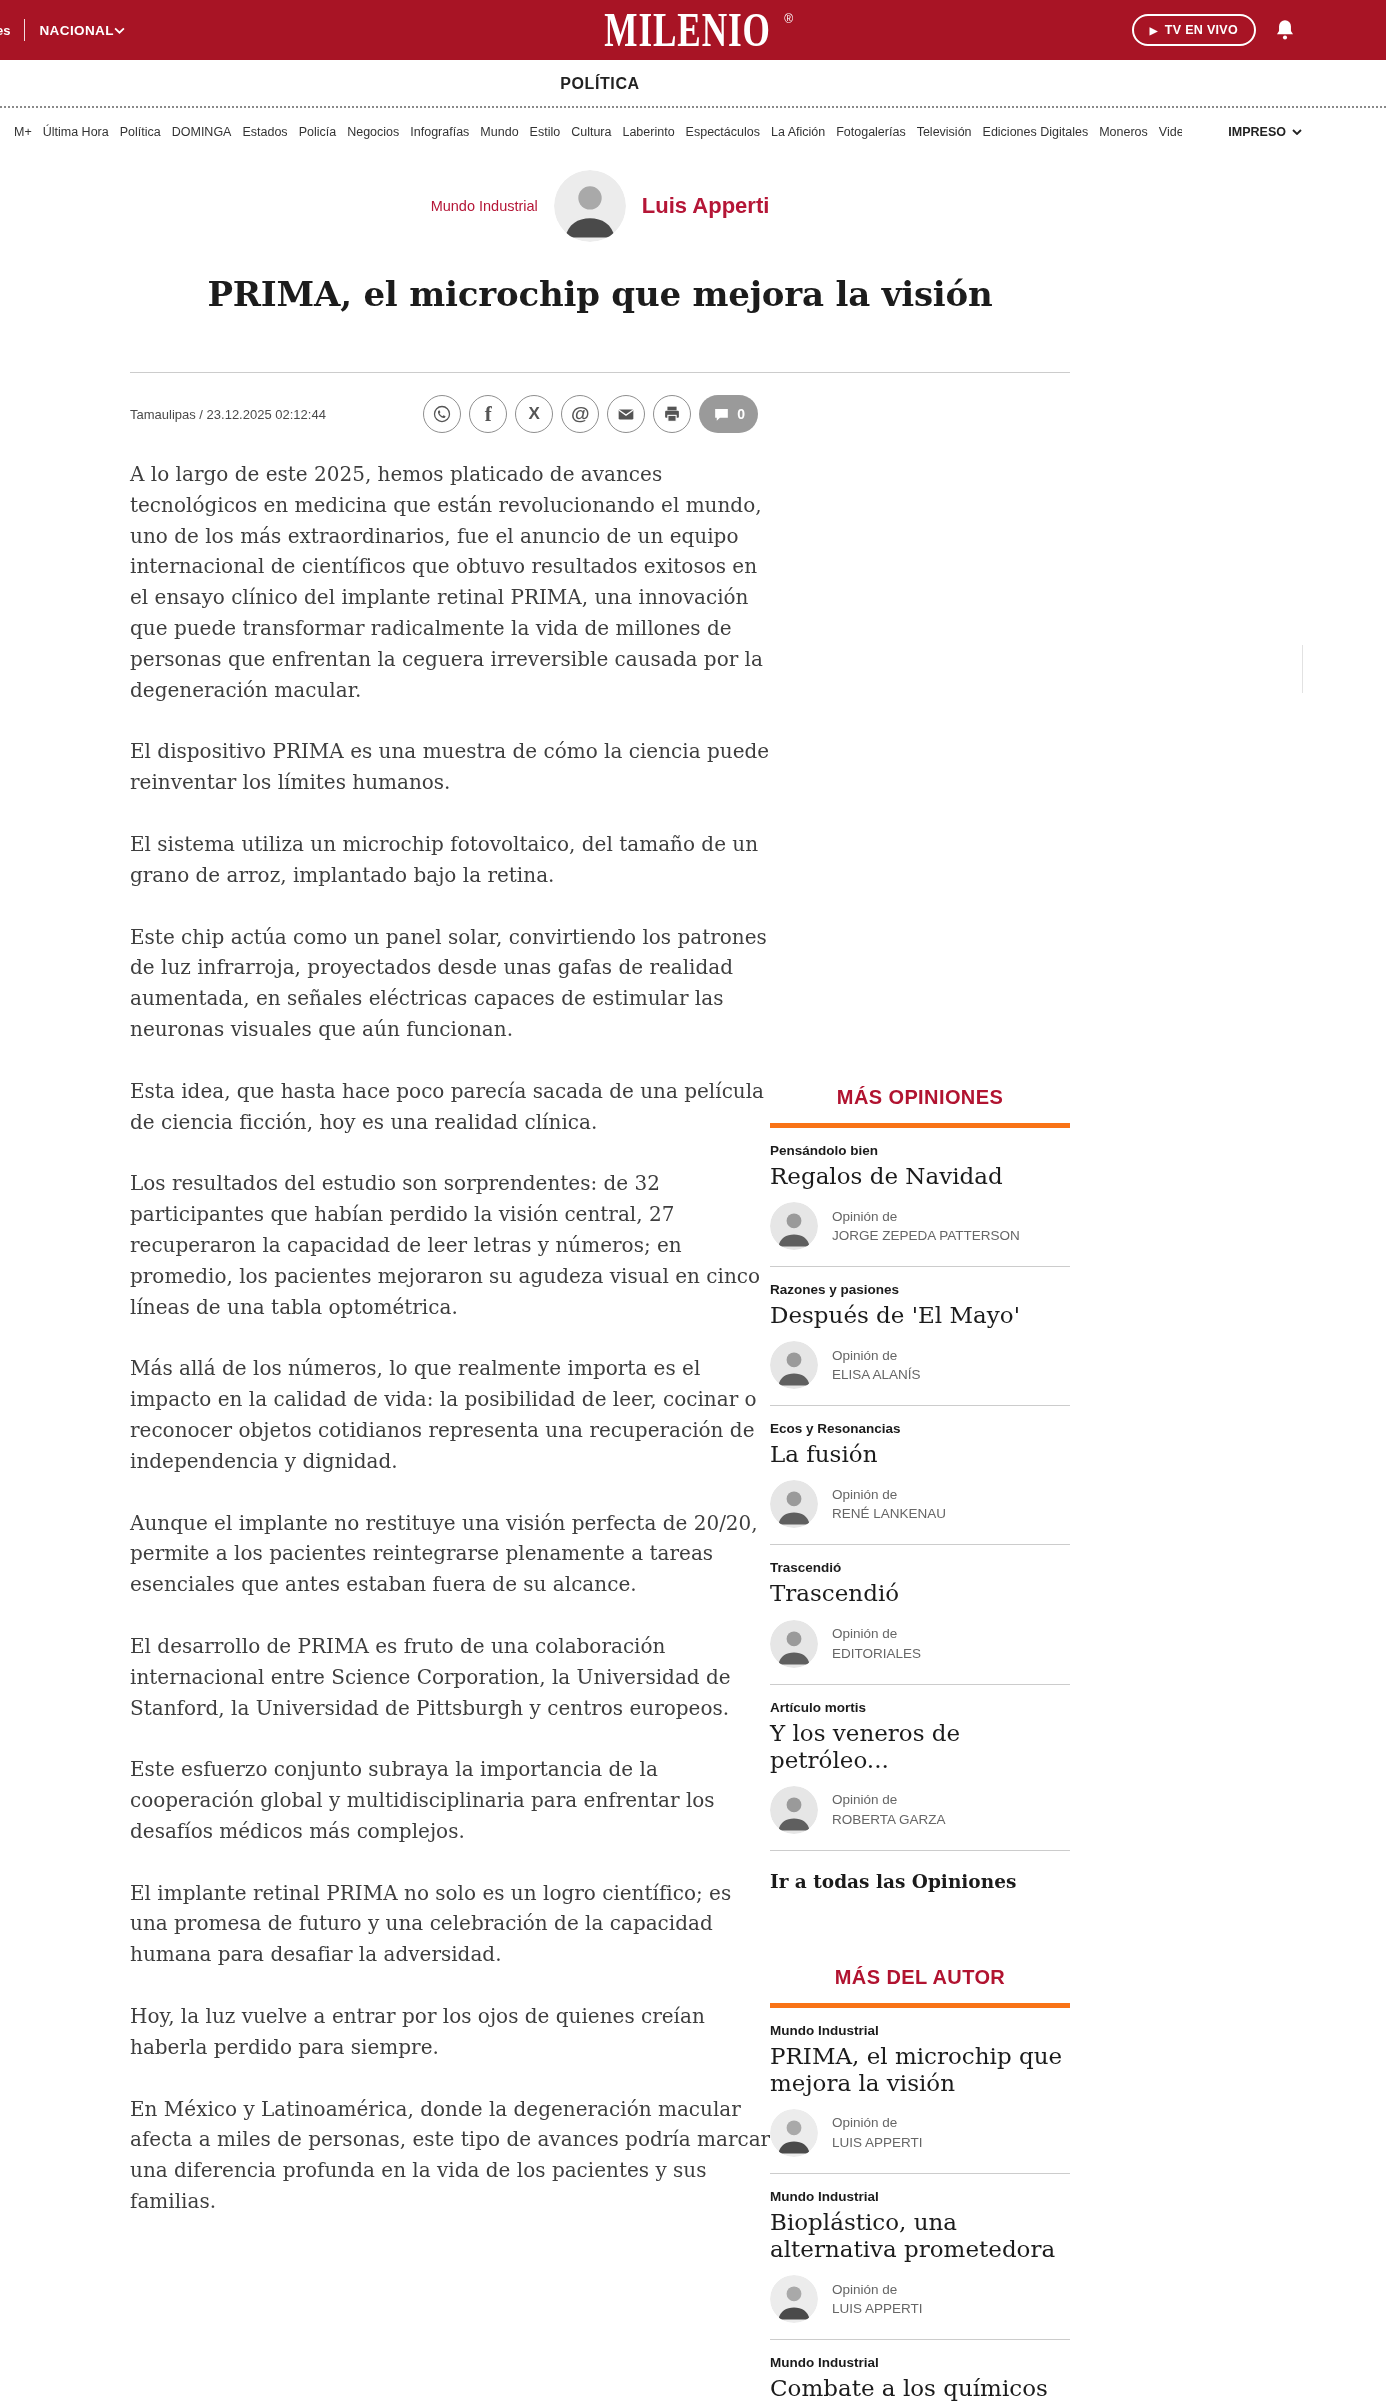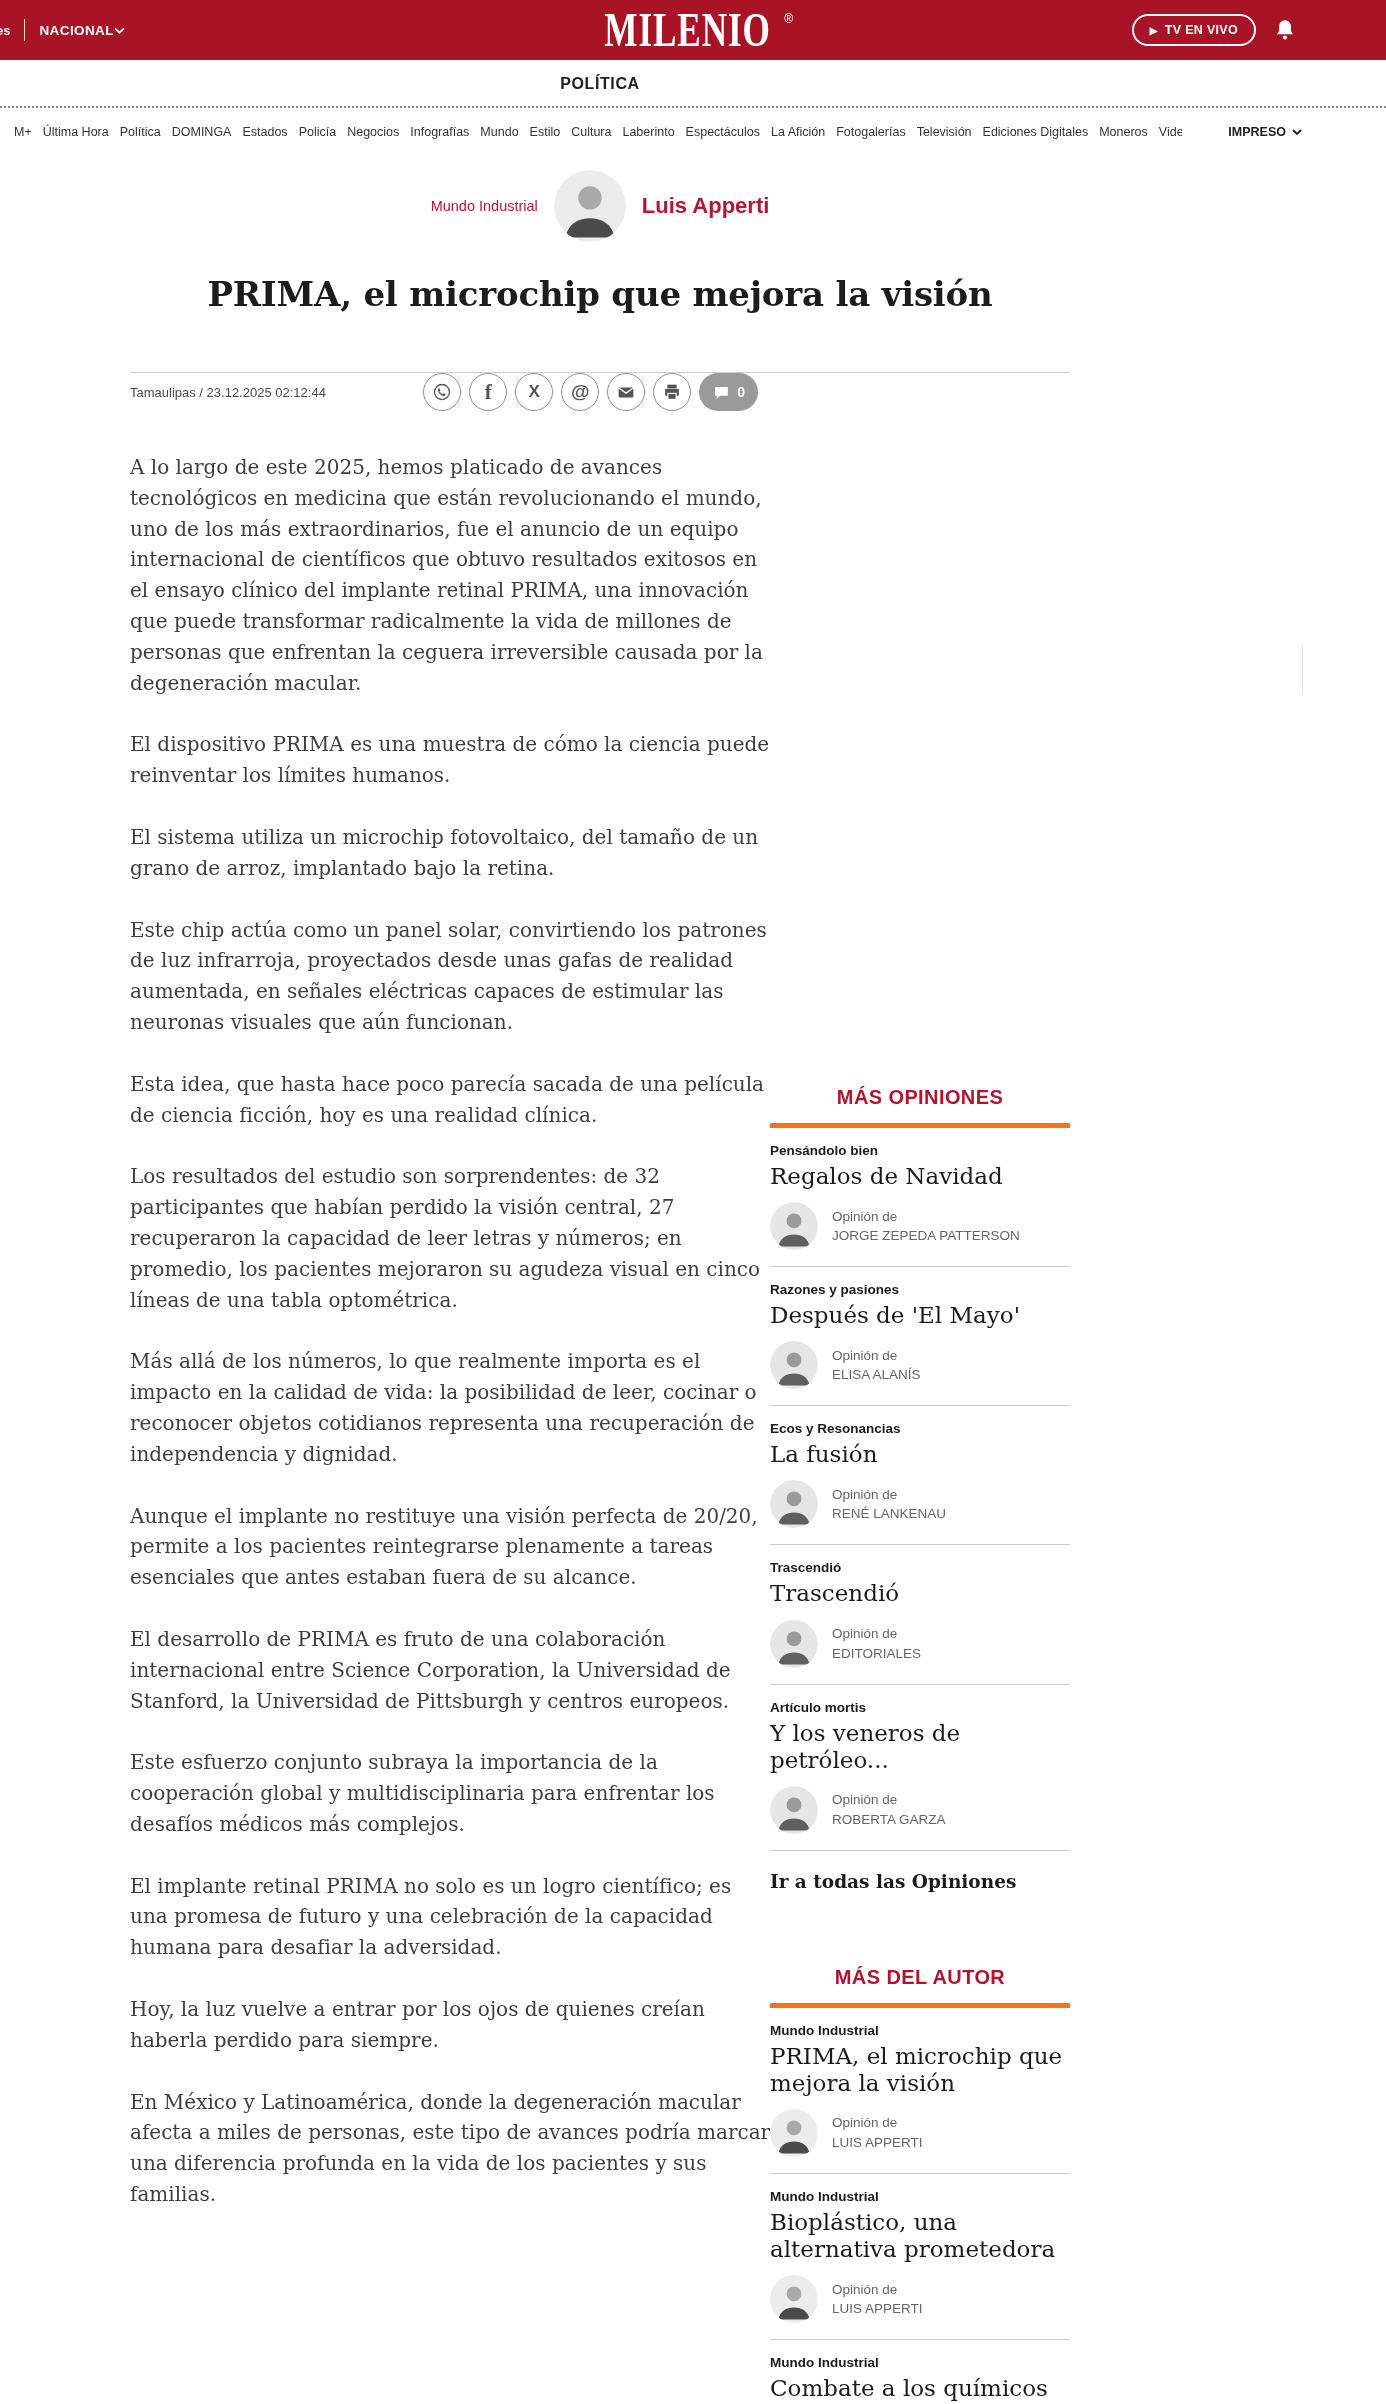--- a/index.html
+++ b/index.html
@@ -49,36 +49,36 @@
   .article { position:absolute; left:130px; top:168px; width:940px; }
   .author-row { display:flex; align-items:center; justify-content:center; gap:16px; height:76px; }
   .article-kicker { font-size:14.5px; color:#b51637; text-decoration:none; }
   .author-avatar { width:72px; height:72px; border-radius:50%; overflow:hidden; flex:0 0 auto; }
   .author-name { font-size:22px; font-weight:bold; color:#b51637; text-decoration:none; }
   h1.title {
     margin-top:30px; text-align:center; font-family:"DejaVu Serif","Liberation Serif",serif;
     font-size:34px; font-weight:bold; color:#1c1c1c; letter-spacing:-.2px;
   }
   .top-divider { margin-top:58px; border-top:1px solid #ccc; width:940px; }
-  .meta-row { width:628px; display:flex; justify-content:space-between; align-items:center; }
+  .meta-row { margin-top:22px; width:628px; display:flex; justify-content:space-between; align-items:center; }
   .meta-text { font-size:13px; color:#4a4a4a; }
   .share-group { display:flex; align-items:center; gap:8px; }
   .icon-circle {
     width:38px; height:38px; border-radius:50%; border:1.5px solid #8f8f8f; background:#fff;
     display:flex; align-items:center; justify-content:center; cursor:pointer; color:#555;
   }
   .icon-letter-f { font-family:"Liberation Serif",serif; font-weight:bold; font-size:21px; color:#555; }
   .icon-letter-x { font-weight:bold; font-size:17px; color:#555; }
   .icon-letter-at { font-size:19px; font-weight:bold; color:#555; }
   .comment-pill {
     height:38px; min-width:58px; border-radius:19px; background:#9a9a9a; color:#fff;
     display:flex; align-items:center; justify-content:center; gap:6px; padding:0 13px;
     font-size:14px; font-weight:bold; cursor:pointer;
   }
-  .body-col { width:645px; margin-top:41px; }
+  .body-col { width:645px; margin-top:26px; }
   .body-col p {
     font-family:"DejaVu Serif","Liberation Serif",serif; font-size:20px; line-height:1.54;
     color:#3e3e3e; margin-bottom:31px;
   }
   
   .sidebar { position:absolute; left:770px; top:1086px; width:300px; }
   .side-header { text-align:center; font-size:20px; font-weight:bold; letter-spacing:.4px; color:#b11330; padding-bottom:14px; border-bottom:5px solid #f97316; }
   .side-header.second { margin-top:48px; }
   .op-item { padding:15px 0 16px; border-bottom:1px solid #ccc; }
   .op-kicker { font-size:13.5px; font-weight:bold; color:#1b1b1b; text-decoration:none; display:block; }

